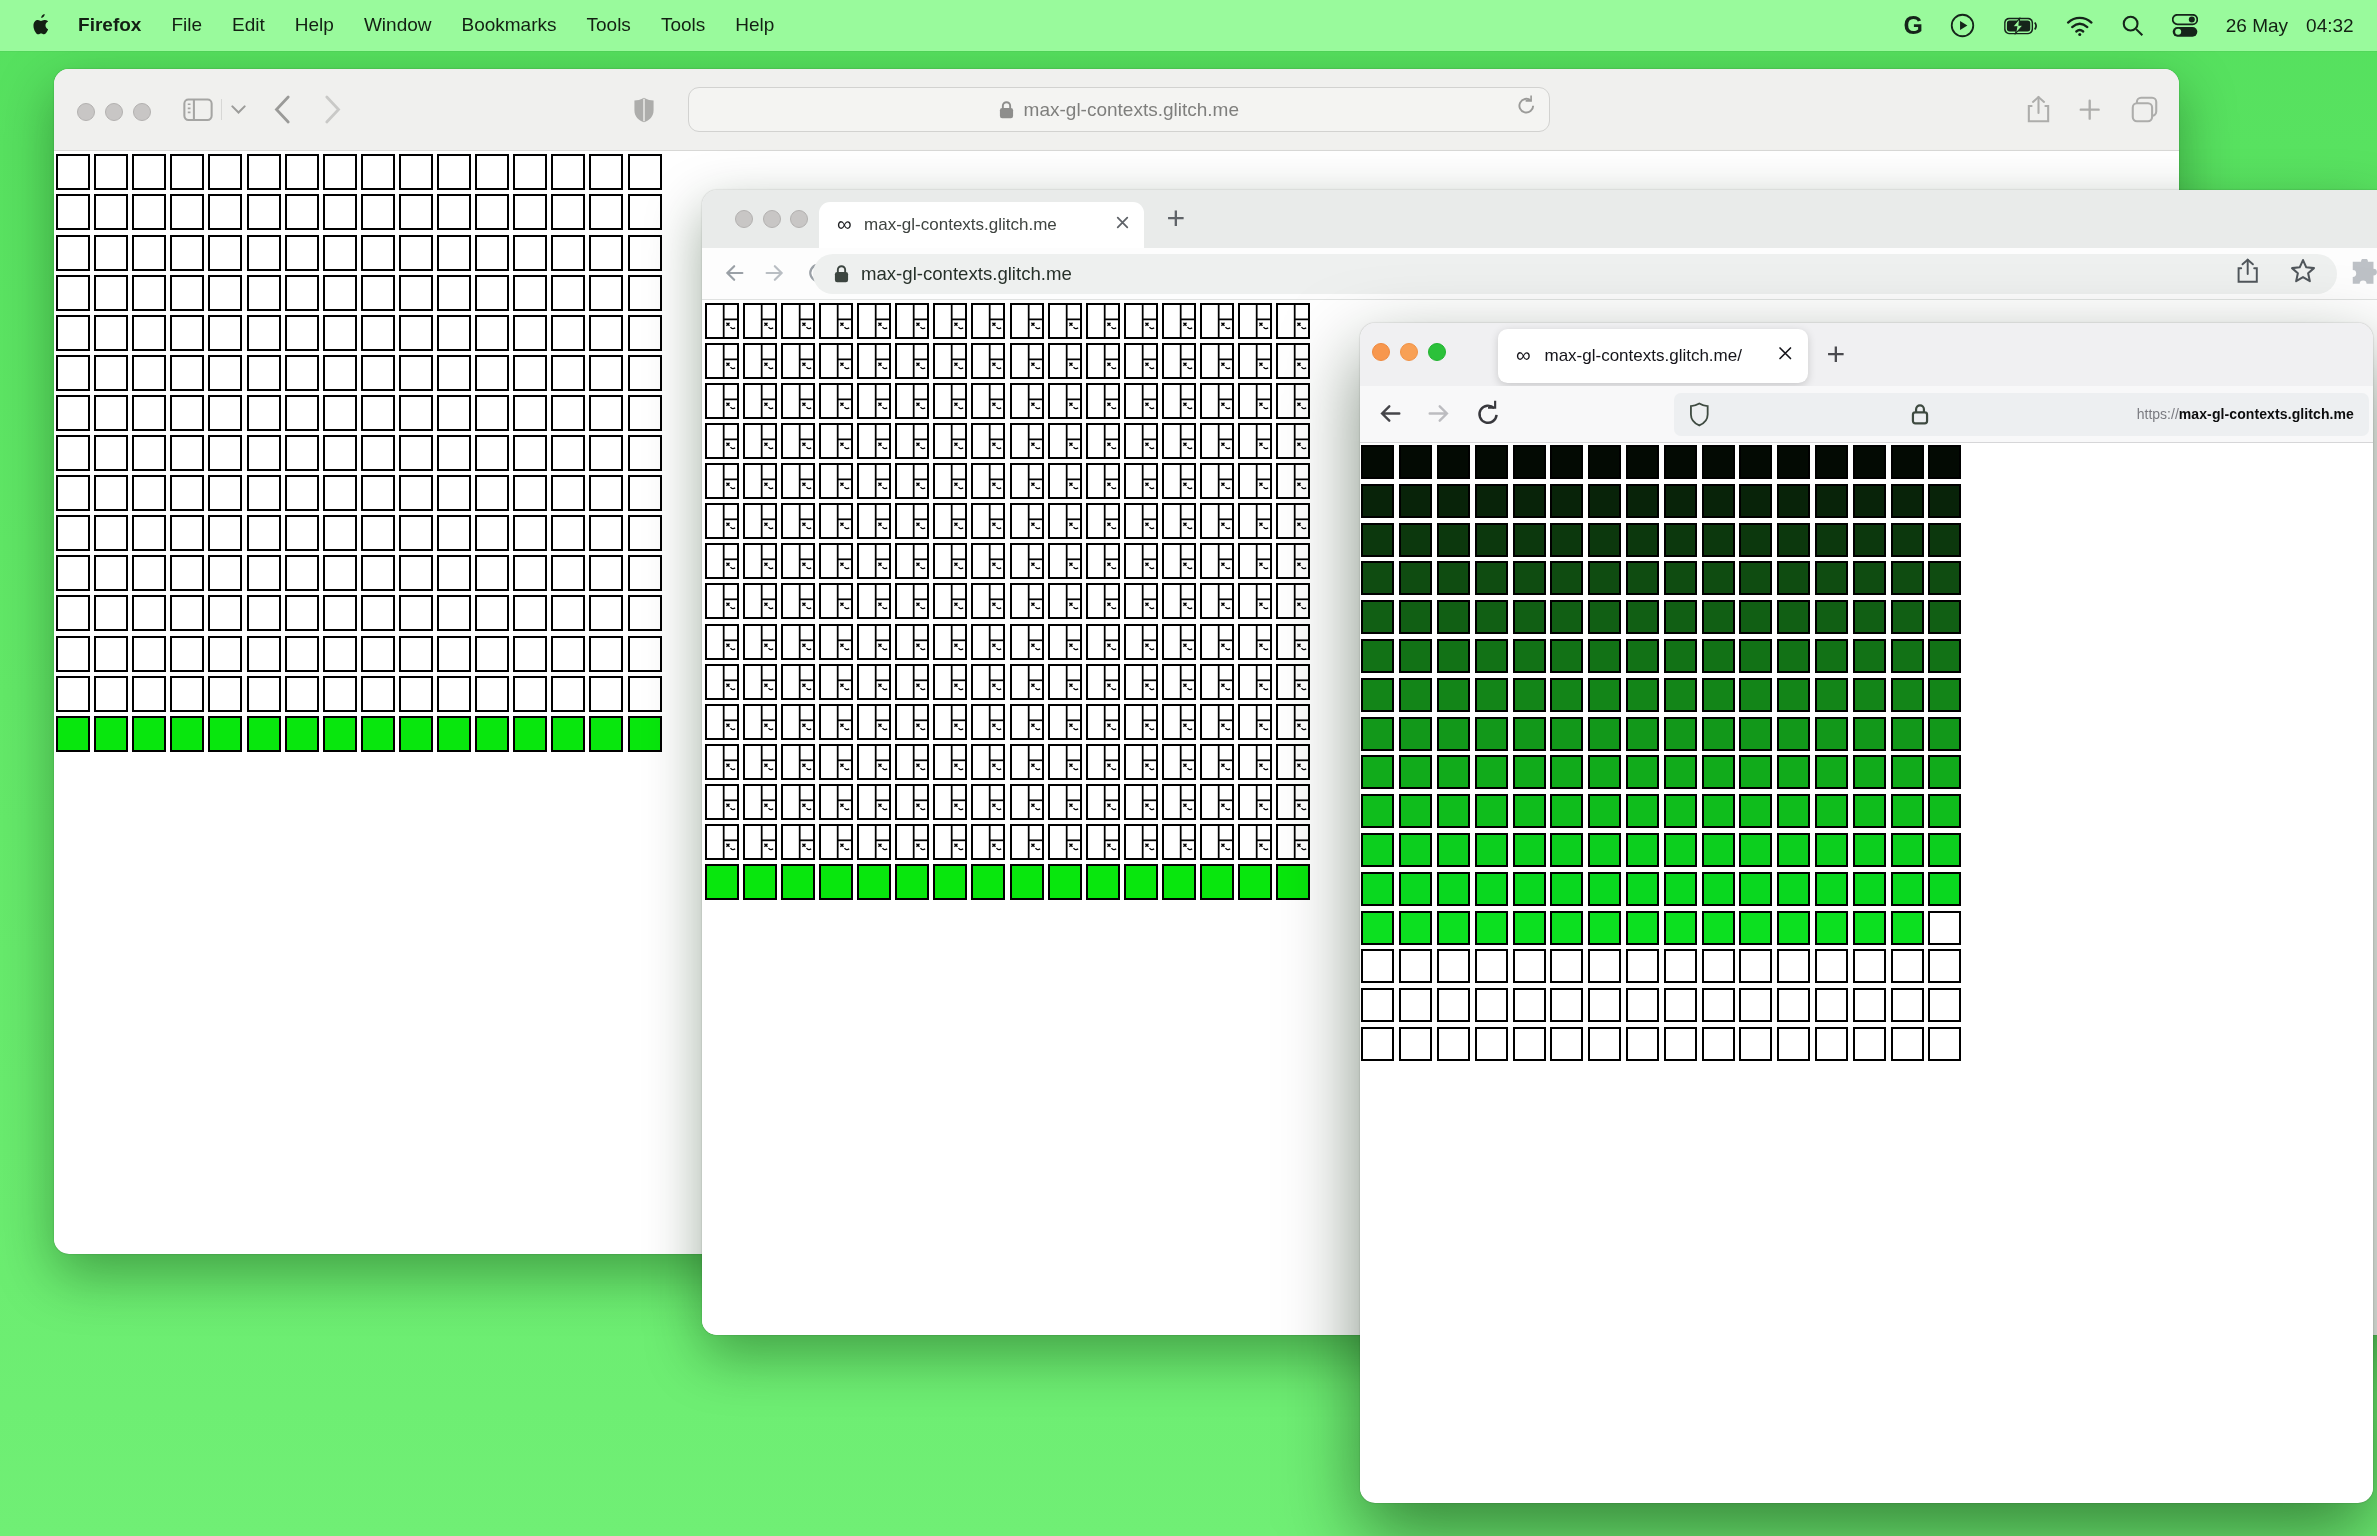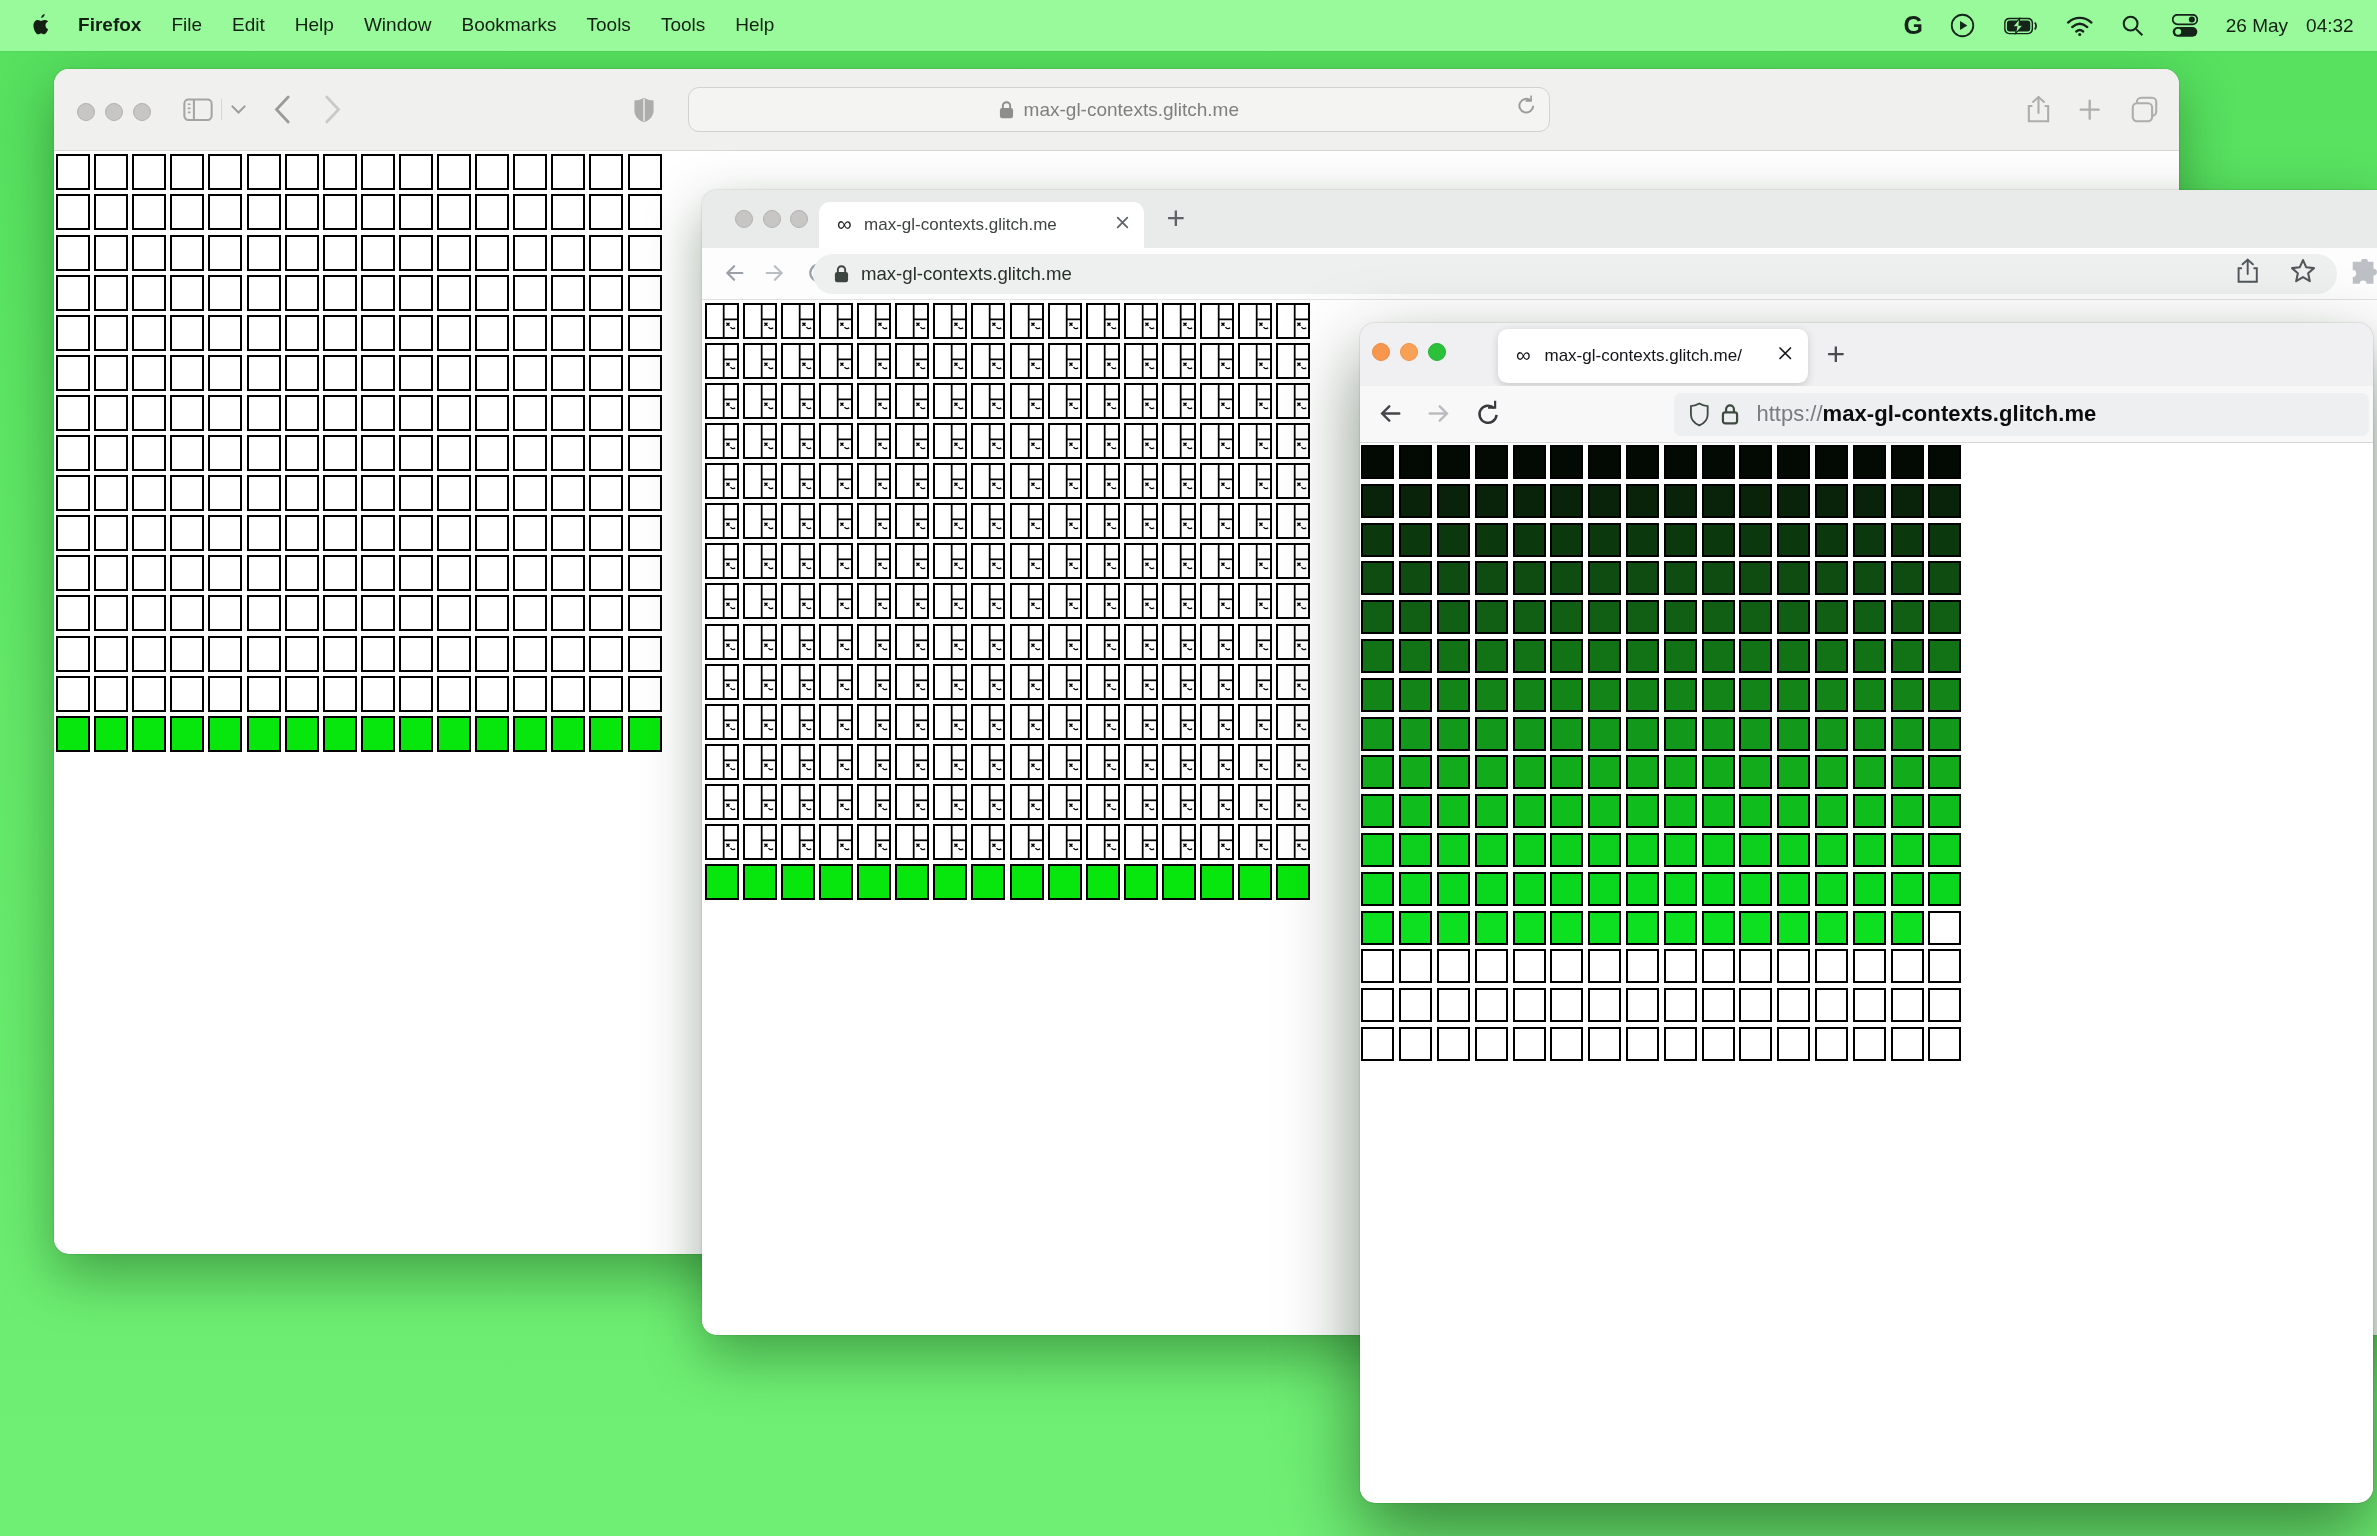--- a/index.html
+++ b/index.html
@@ -71,21 +71,21 @@
     position:absolute;left:138px;top:5.5px;width:310px;height:54px;background:#fff;border-radius:9.6px;
     box-shadow:0 2.1px 8.3px rgba(0,0,0,.16);display:flex;align-items:center;gap:13.8px;
     padding:0 15px 0 18px;box-sizing:border-box;font-size:17px;color:#15141a;
   }
   #firefox .tab .title{flex:1;white-space:nowrap;overflow:hidden;}
   #firefox .newtab{position:absolute;left:462px;top:18px;width:27.5px;height:27.5px;color:#4a4a4f;}
   #firefox .navbar{position:relative;height:56px;background:#f8f8f9;border-bottom:1.4px solid #d6d6d8;}
   #firefox .navbtns{position:absolute;left:15px;top:11px;display:flex;gap:19px;}
   #firefox .urlfield{
     position:absolute;left:314px;top:6.9px;width:695px;height:43px;border-radius:6.9px;background:#edeff1;
-    display:flex;align-items:center;gap:11px;padding:0 15px;box-sizing:border-box;font-size:22px;
+    display:flex;align-items:center;gap:11px;padding:0 15px;box-sizing:border-box;font-size:14px;justify-content:space-between;
   }
   #firefox .urlfield .scheme{color:#7a7a80;}
   #firefox .urlfield .domain{color:#0c0c0d;font-weight:600;letter-spacing:0.1px;}
   #firefox .content{position:relative;background:#fff;height:1059px;border-radius:0 0 15px 15px;overflow:hidden;}
   
   .cgrid{display:grid;}
   #safari-grid{margin:3.4px 0 0 2.1px;--cw:34px;--ch:36px;gap:4.1px;}
   #chrome-grid{margin:2.8px 0 0 2.8px;--cw:34px;--ch:36px;gap:4.1px;}
   #firefox-grid{margin:2.1px 0 0 1.4px;--cw:33px;--ch:34px;gap:4.8px;}
   .cgrid .cell{width:var(--cw);height:var(--ch);border:2.1px solid #000;box-sizing:border-box;background:#fff;position:relative;}

